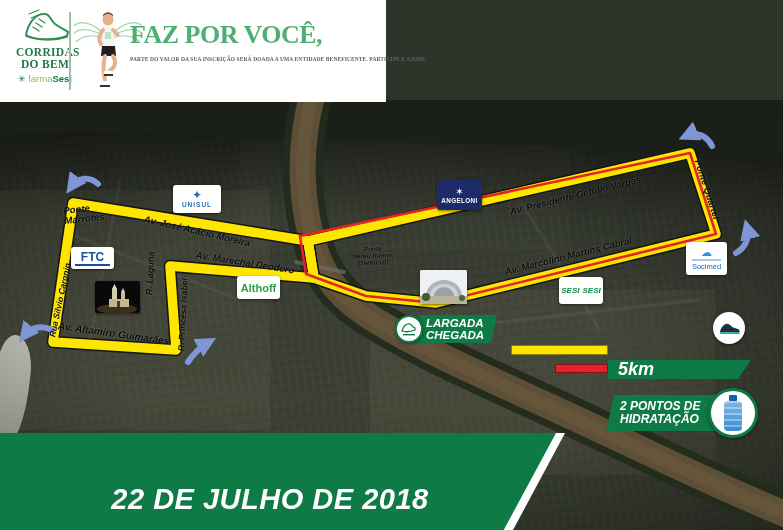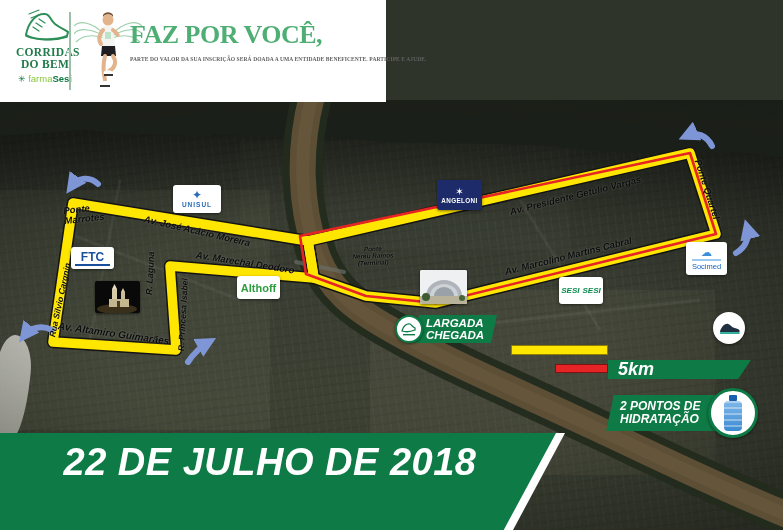--- a/index.html
+++ b/index.html
@@ -95,21 +95,21 @@
      background:repeating-linear-gradient(180deg, rgba(255,255,255,.35) 0 2px, rgba(0,0,0,0) 2px 6px),
                 linear-gradient(180deg,#7fb8e8,#3c8ad2);}
 
   
   .footer-white{position:absolute;left:0;top:433px;width:565px;height:97px;background:#fff;z-index:6;
      clip-path:polygon(0 0,100% 0,90.8% 100%,0 100%);}
   .footer-green{position:absolute;left:0;top:433px;width:556px;height:97px;z-index:6;
      clip-path:polygon(0 0,100% 0,90.6% 100%,0 100%);}
   .footer-text{position:absolute;left:0;top:447px;width:540px;z-index:7;text-align:center;
      color:#fff;font-style:italic;font-weight:bold;}
-  .footer-text .l1{font-size:38px;line-height:31px;letter-spacing:.5px;}
+  .footer-text .l1{font-size:29px;line-height:31px;letter-spacing:.5px;margin-top:37px;}
   .footer-text .l2{font-size:28px;line-height:31px;letter-spacing:.5px;}
 
   
   .header-left{position:absolute;left:0;top:0;width:386px;height:102px;background:#fff;z-index:8;}
   .header-right{position:absolute;left:386px;top:0;width:397px;height:102px;z-index:8;
      display:flex;align-items:center;justify-content:center;}
   .etapa{color:#fff;font-style:italic;font-weight:bold;font-size:41px;letter-spacing:.5px;white-space:nowrap;}
   .cdb-logo{position:absolute;left:16px;top:5px;width:58px;height:94px;text-align:center;}
   .cdb-word{color:#217a4a;font-family:"Liberation Serif",serif;font-weight:bold;font-size:11.5px;line-height:11.5px;letter-spacing:.3px;}
   .farma-row{margin-top:4px;font-size:9.5px;line-height:10px;white-space:nowrap;}

